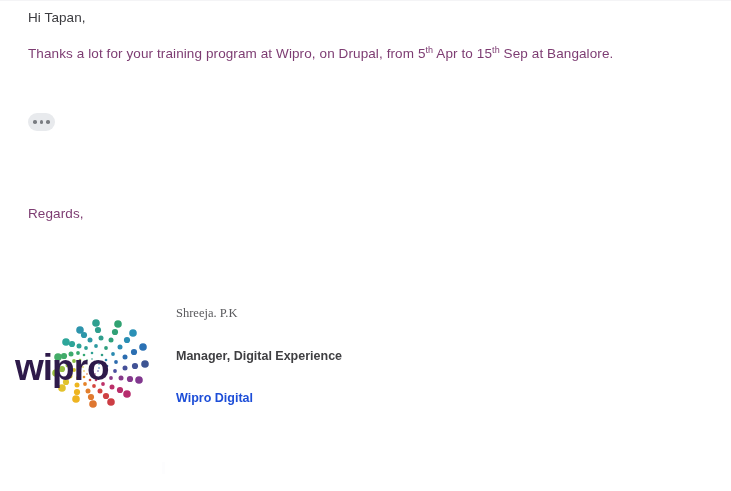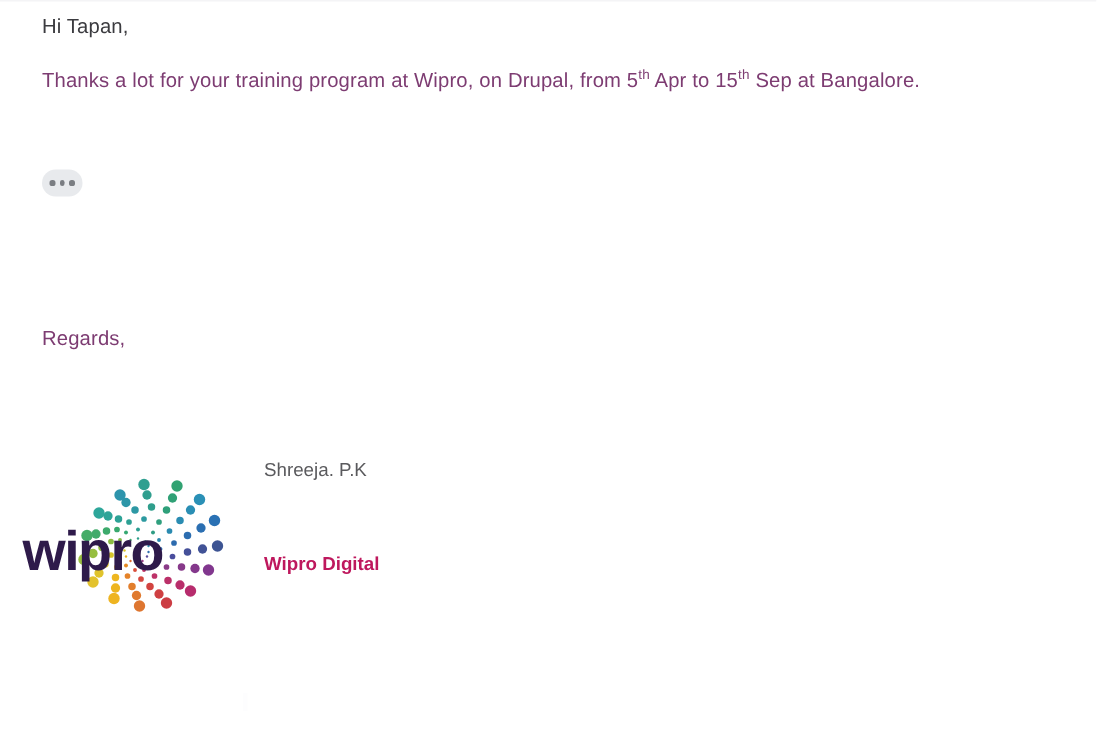--- a/index.html
+++ b/index.html
@@ -41,21 +41,21 @@
   .line sup {
     font-size: 9px;
     vertical-align: super;
     line-height: 0;
   }
 
   #line-greeting   { top: 9px; }
   #line-thanks     { top: 45px; }
   #line-appreciate { top: 78px; }
   #line-thanking   { top: 153px; }
-  #line-regards    { top: 217px; }
+  #line-regards    { top: 205px; }
 
   
   .ellipsis-pill {
     position: absolute;
     left: 28px;
     top: 113px;
     width: 27px;
     height: 18px;
     border-radius: 9px;
     background: #e8eaed;
@@ -75,23 +75,23 @@
 
   
   .sig {
     position: absolute;
     left: 176px;
     font-size: 12.5px;
     line-height: 16px;
     white-space: nowrap;
     color: #4a4a4d;
   }
-  #sig-name  { top: 305px; font-weight: normal; color: #5a5a5d; }
+  #sig-name  { top: 305px; font-weight: normal; color: #5a5a5d; font-family: Liberation Serif, serif; }
   #sig-role  { top: 348px; font-weight: bold; color: #3f3f42; }
-  #sig-org   { top: 368px; font-weight: bold; color: #be185d; }
+  #sig-org   { top: 390px; font-weight: bold; color: #1d4ed8; }
 
   
   .logo {
     position: absolute;
     left: 14px;
     top: 312px;
     width: 140px;
     height: 115px;
   }
   .logo svg { display: block; }
@@ -217,16 +217,17 @@
         <circle cx="44" cy="45" r="3.8" fill="#45ac68"></circle>
         <circle cx="52" cy="30" r="3.8" fill="#2da69a"></circle>
         <circle cx="66" cy="18" r="3.8" fill="#2d94ac"></circle>
         <circle cx="82" cy="11" r="3.8" fill="#2f9f90"></circle>
       </g>
       <text x="1" y="68" font-family="'Liberation Sans', sans-serif" font-size="37" font-weight="bold" fill="#2e1a4a" letter-spacing="-1">wipro</text>
     </svg>
   </div>
 
   <div class="sig" id="sig-name">Shreeja. P.K</div>
+  <div class="sig" id="sig-role">Manager, Digital Experience</div>
   <div class="sig" id="sig-org">Wipro Digital</div>
 
   <div class="faint-mark"></div>
 </div>
 
 </body></html>

